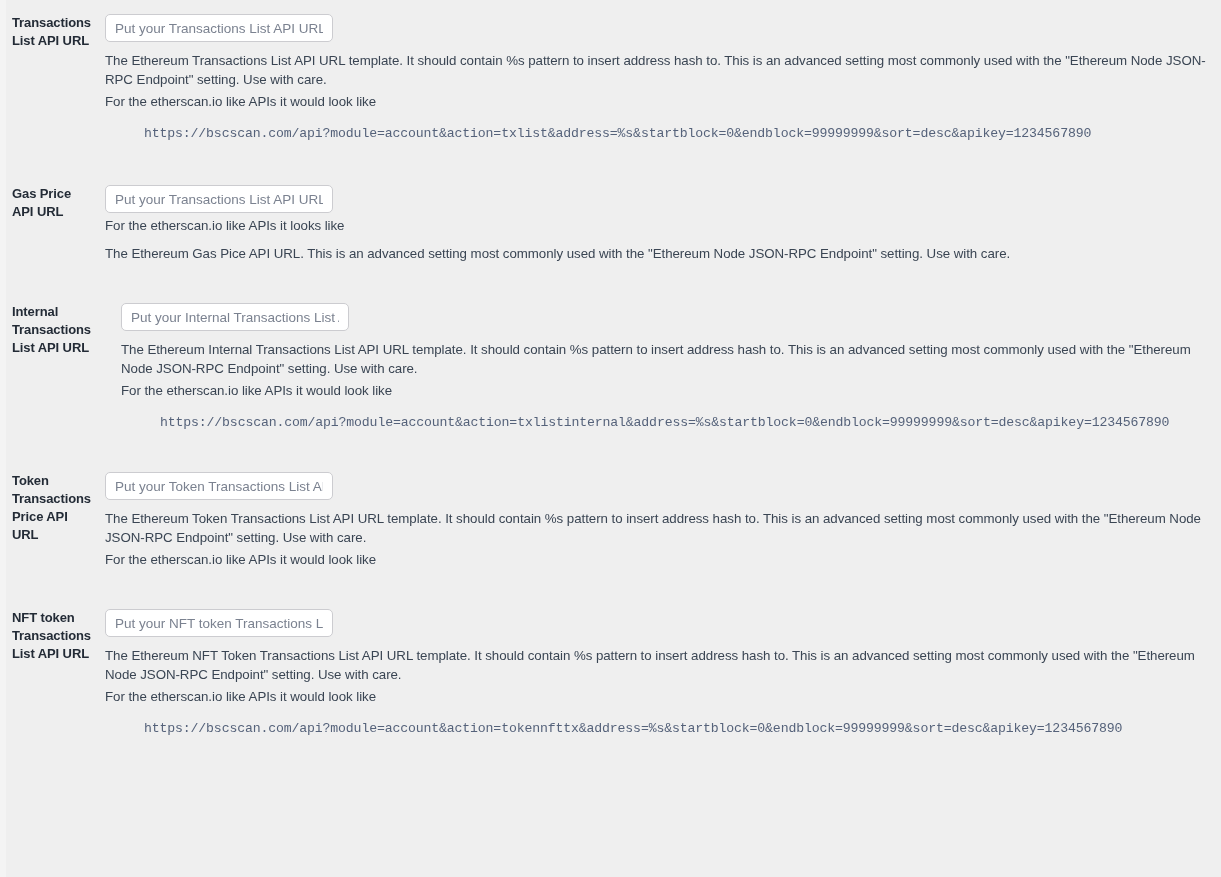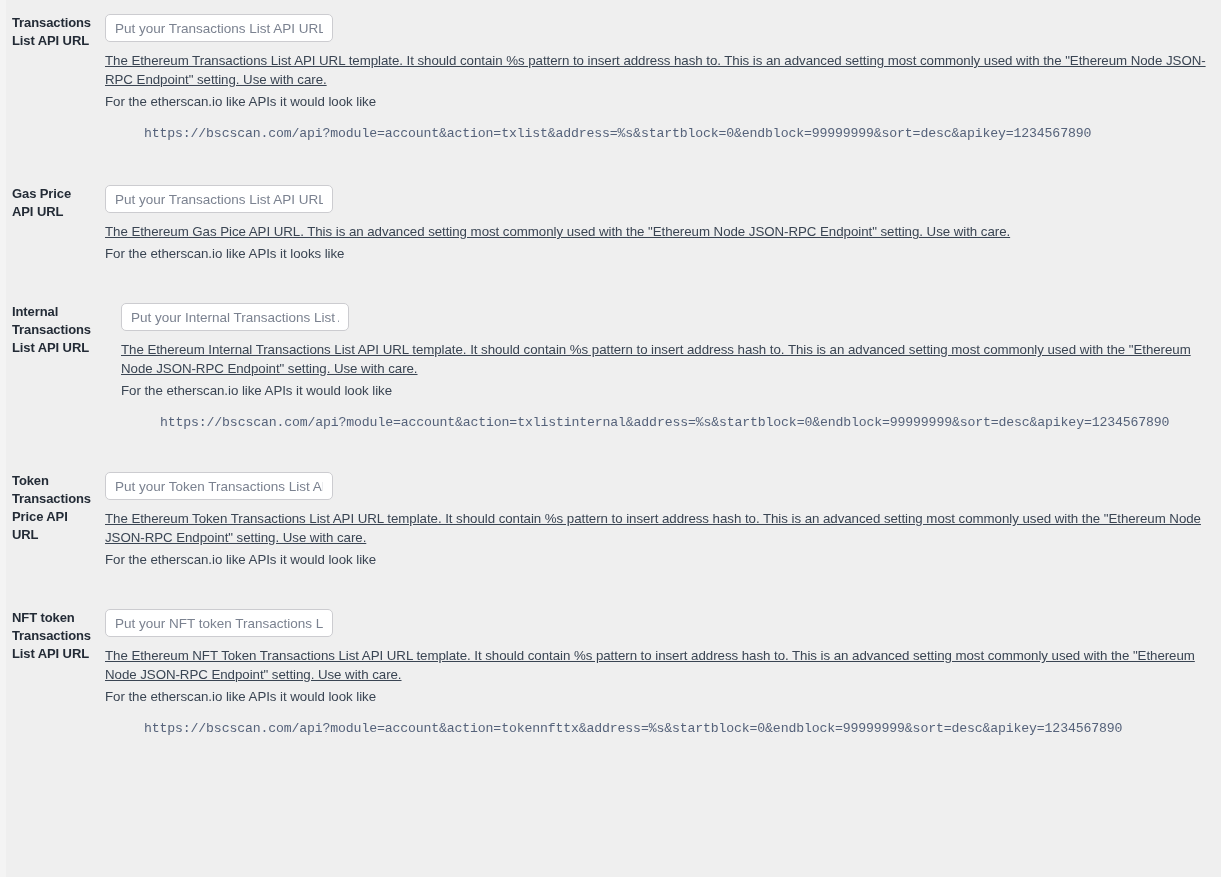--- a/index.html
+++ b/index.html
@@ -75,21 +75,20 @@
   }
   .help {
     margin: 0;
     font-size: 13.3px;
     line-height: 19px;
     color: #3a4553;
     letter-spacing: -0.05px;
   }
   .help-main {
     padding-top: 9px;
-    text-decoration: underline;
   }
   .help-second {
     padding-top: 3px;
   }
   .code {
     font-family: "Liberation Mono", "DejaVu Sans Mono", monospace;
     font-size: 13.2px;
     line-height: 18px;
     color: #55627a;
     padding-top: 14px;
@@ -120,22 +119,22 @@
         <p class="help help-main">The Ethereum Transactions List API URL template. It should contain %s pattern to insert address hash to. This is an advanced setting most commonly used with the "Ethereum Node JSON-RPC Endpoint" setting. Use with care.</p>
         <p class="help help-second">For the etherscan.io like APIs it would look like</p>
         <div class="code">https://bscscan.com/api?module=account&amp;action=txlist&amp;address=%s&amp;startblock=0&amp;endblock=99999999&amp;sort=desc&amp;apikey=1234567890</div>
       </div>
     </div>
 
     <div class="form-row row-1">
       <div class="row-label">Gas Price API URL</div>
       <div class="row-content">
         <input class="text-input" type="text" placeholder="Put your Transactions List API URL here" style="">
+        <p class="help help-second">For the etherscan.io like APIs it looks like</p>
         <p class="help help-main">The Ethereum Gas Pice API URL. This is an advanced setting most commonly used with the "Ethereum Node JSON-RPC Endpoint" setting. Use with care.</p>
-        <p class="help help-second">For the etherscan.io like APIs it looks like</p>
       </div>
     </div>
 
     <div class="form-row row-2">
       <div class="row-label">Internal Transactions List API URL</div>
       <div class="row-content">
         <input class="text-input" type="text" placeholder="Put your Internal Transactions List API URL here" style="">
         <p class="help help-main">The Ethereum Internal Transactions List API URL template. It should contain %s pattern to insert address hash to. This is an advanced setting most commonly used with the "Ethereum Node JSON-RPC Endpoint" setting. Use with care.</p>
         <p class="help help-second">For the etherscan.io like APIs it would look like</p>
         <div class="code">https://bscscan.com/api?module=account&amp;action=txlistinternal&amp;address=%s&amp;startblock=0&amp;endblock=99999999&amp;sort=desc&amp;apikey=1234567890</div>

